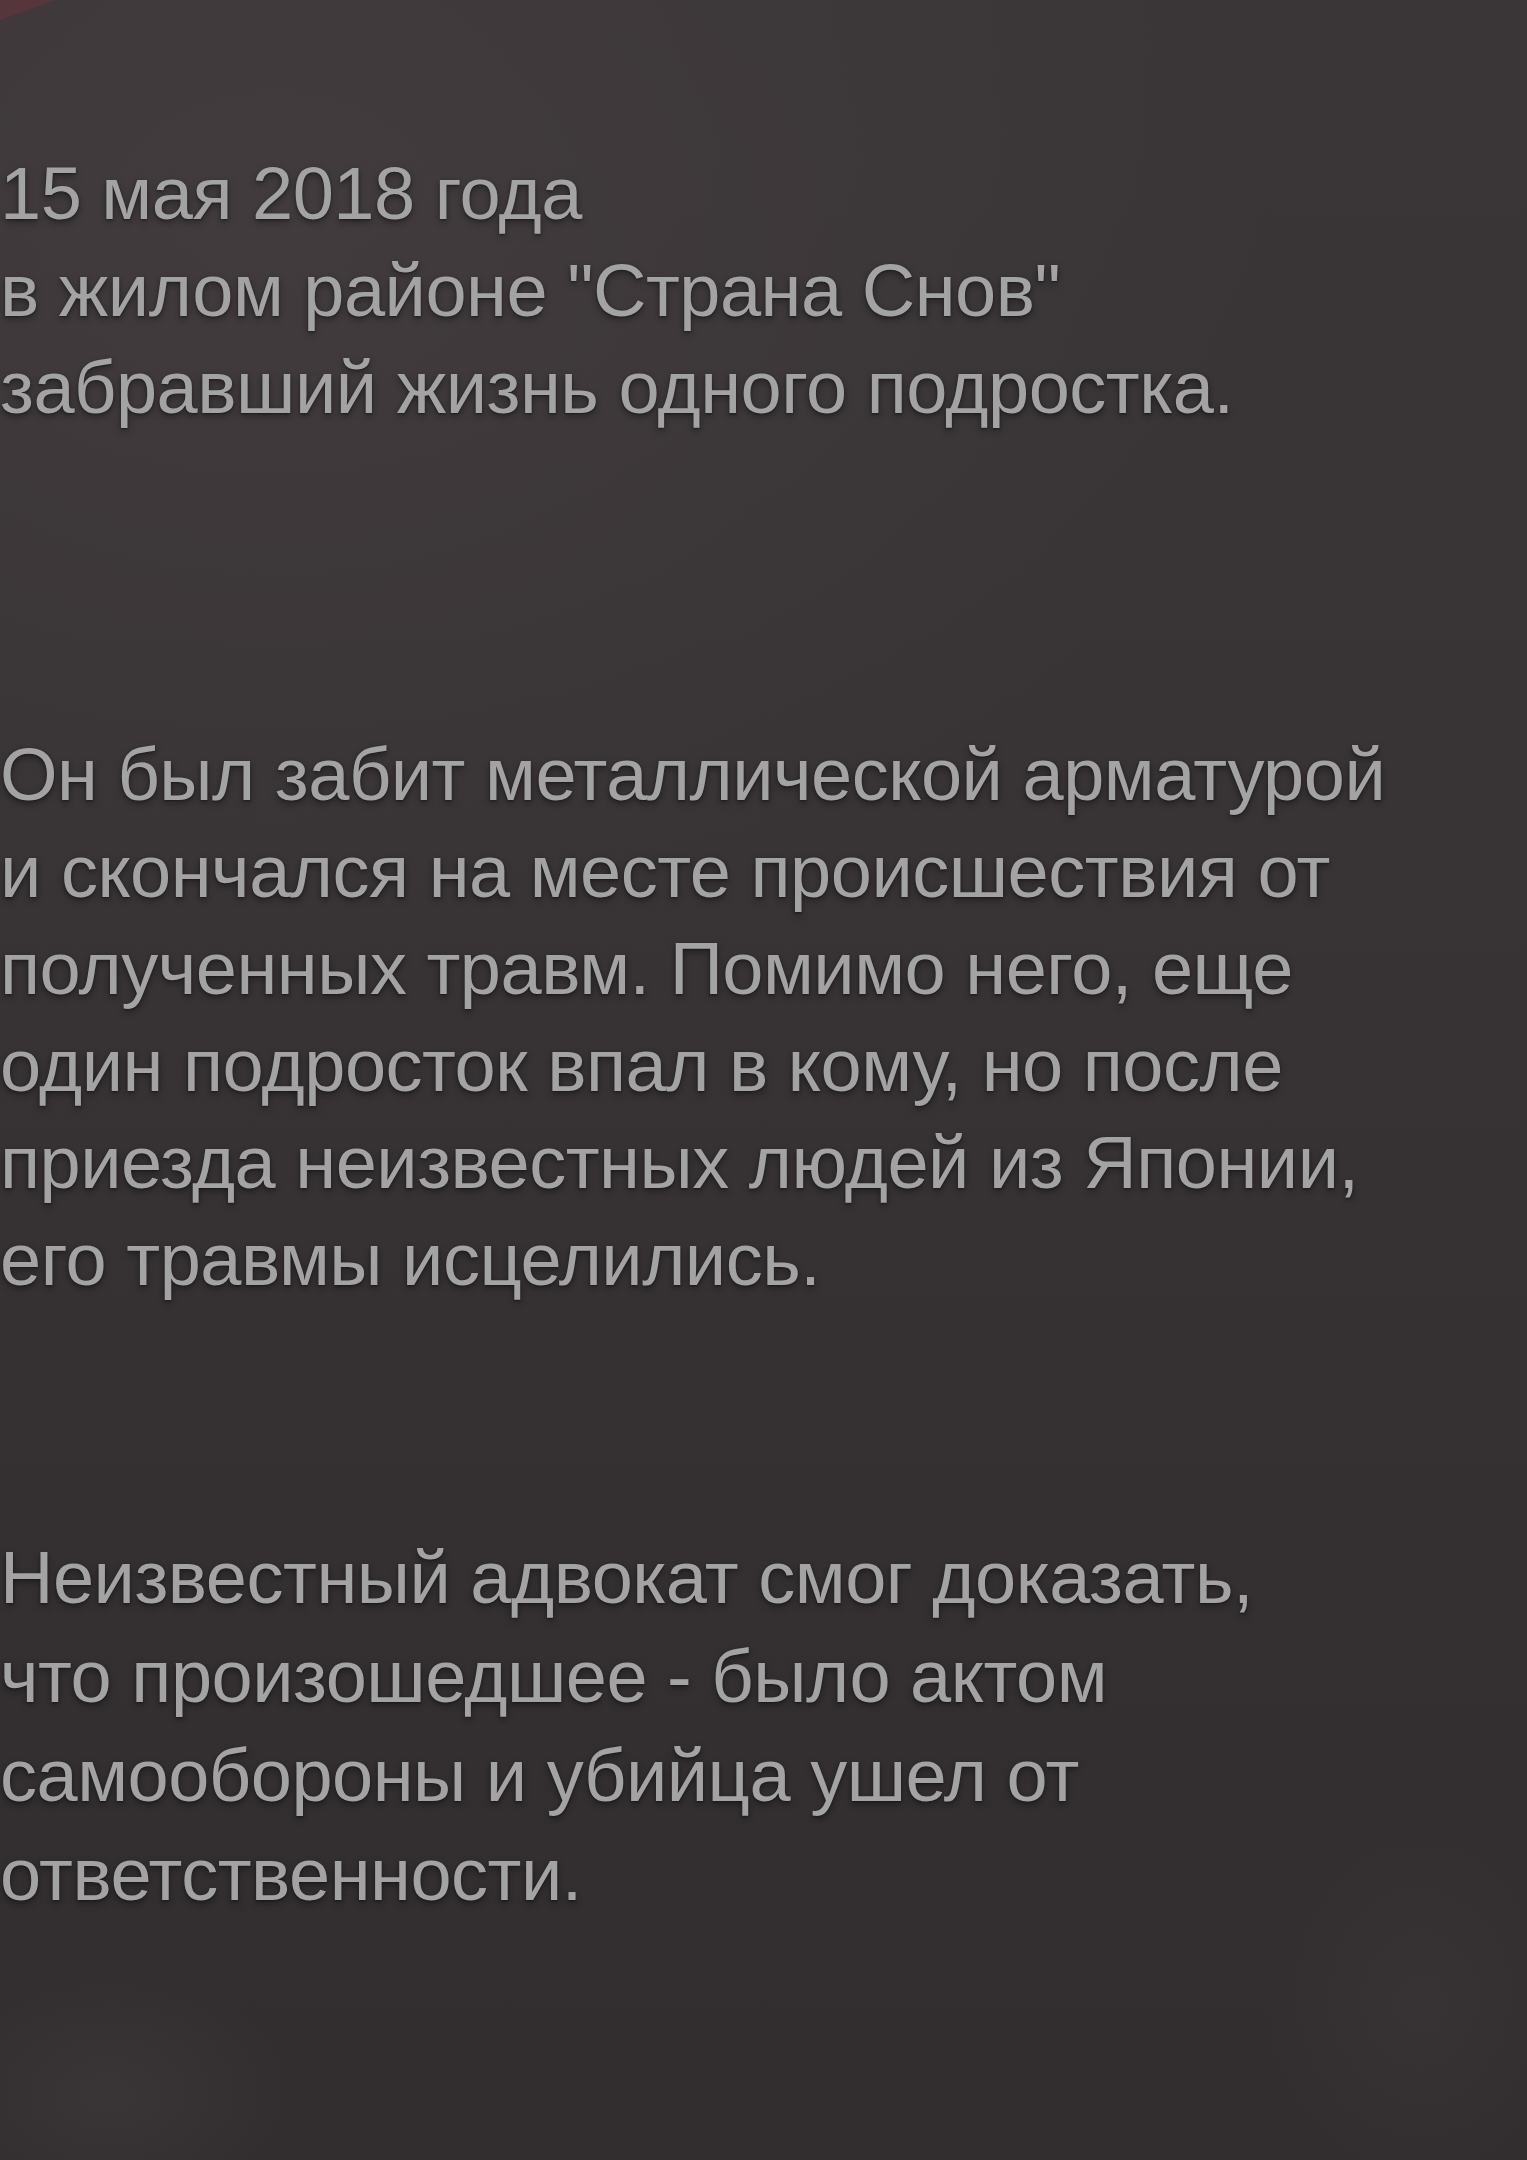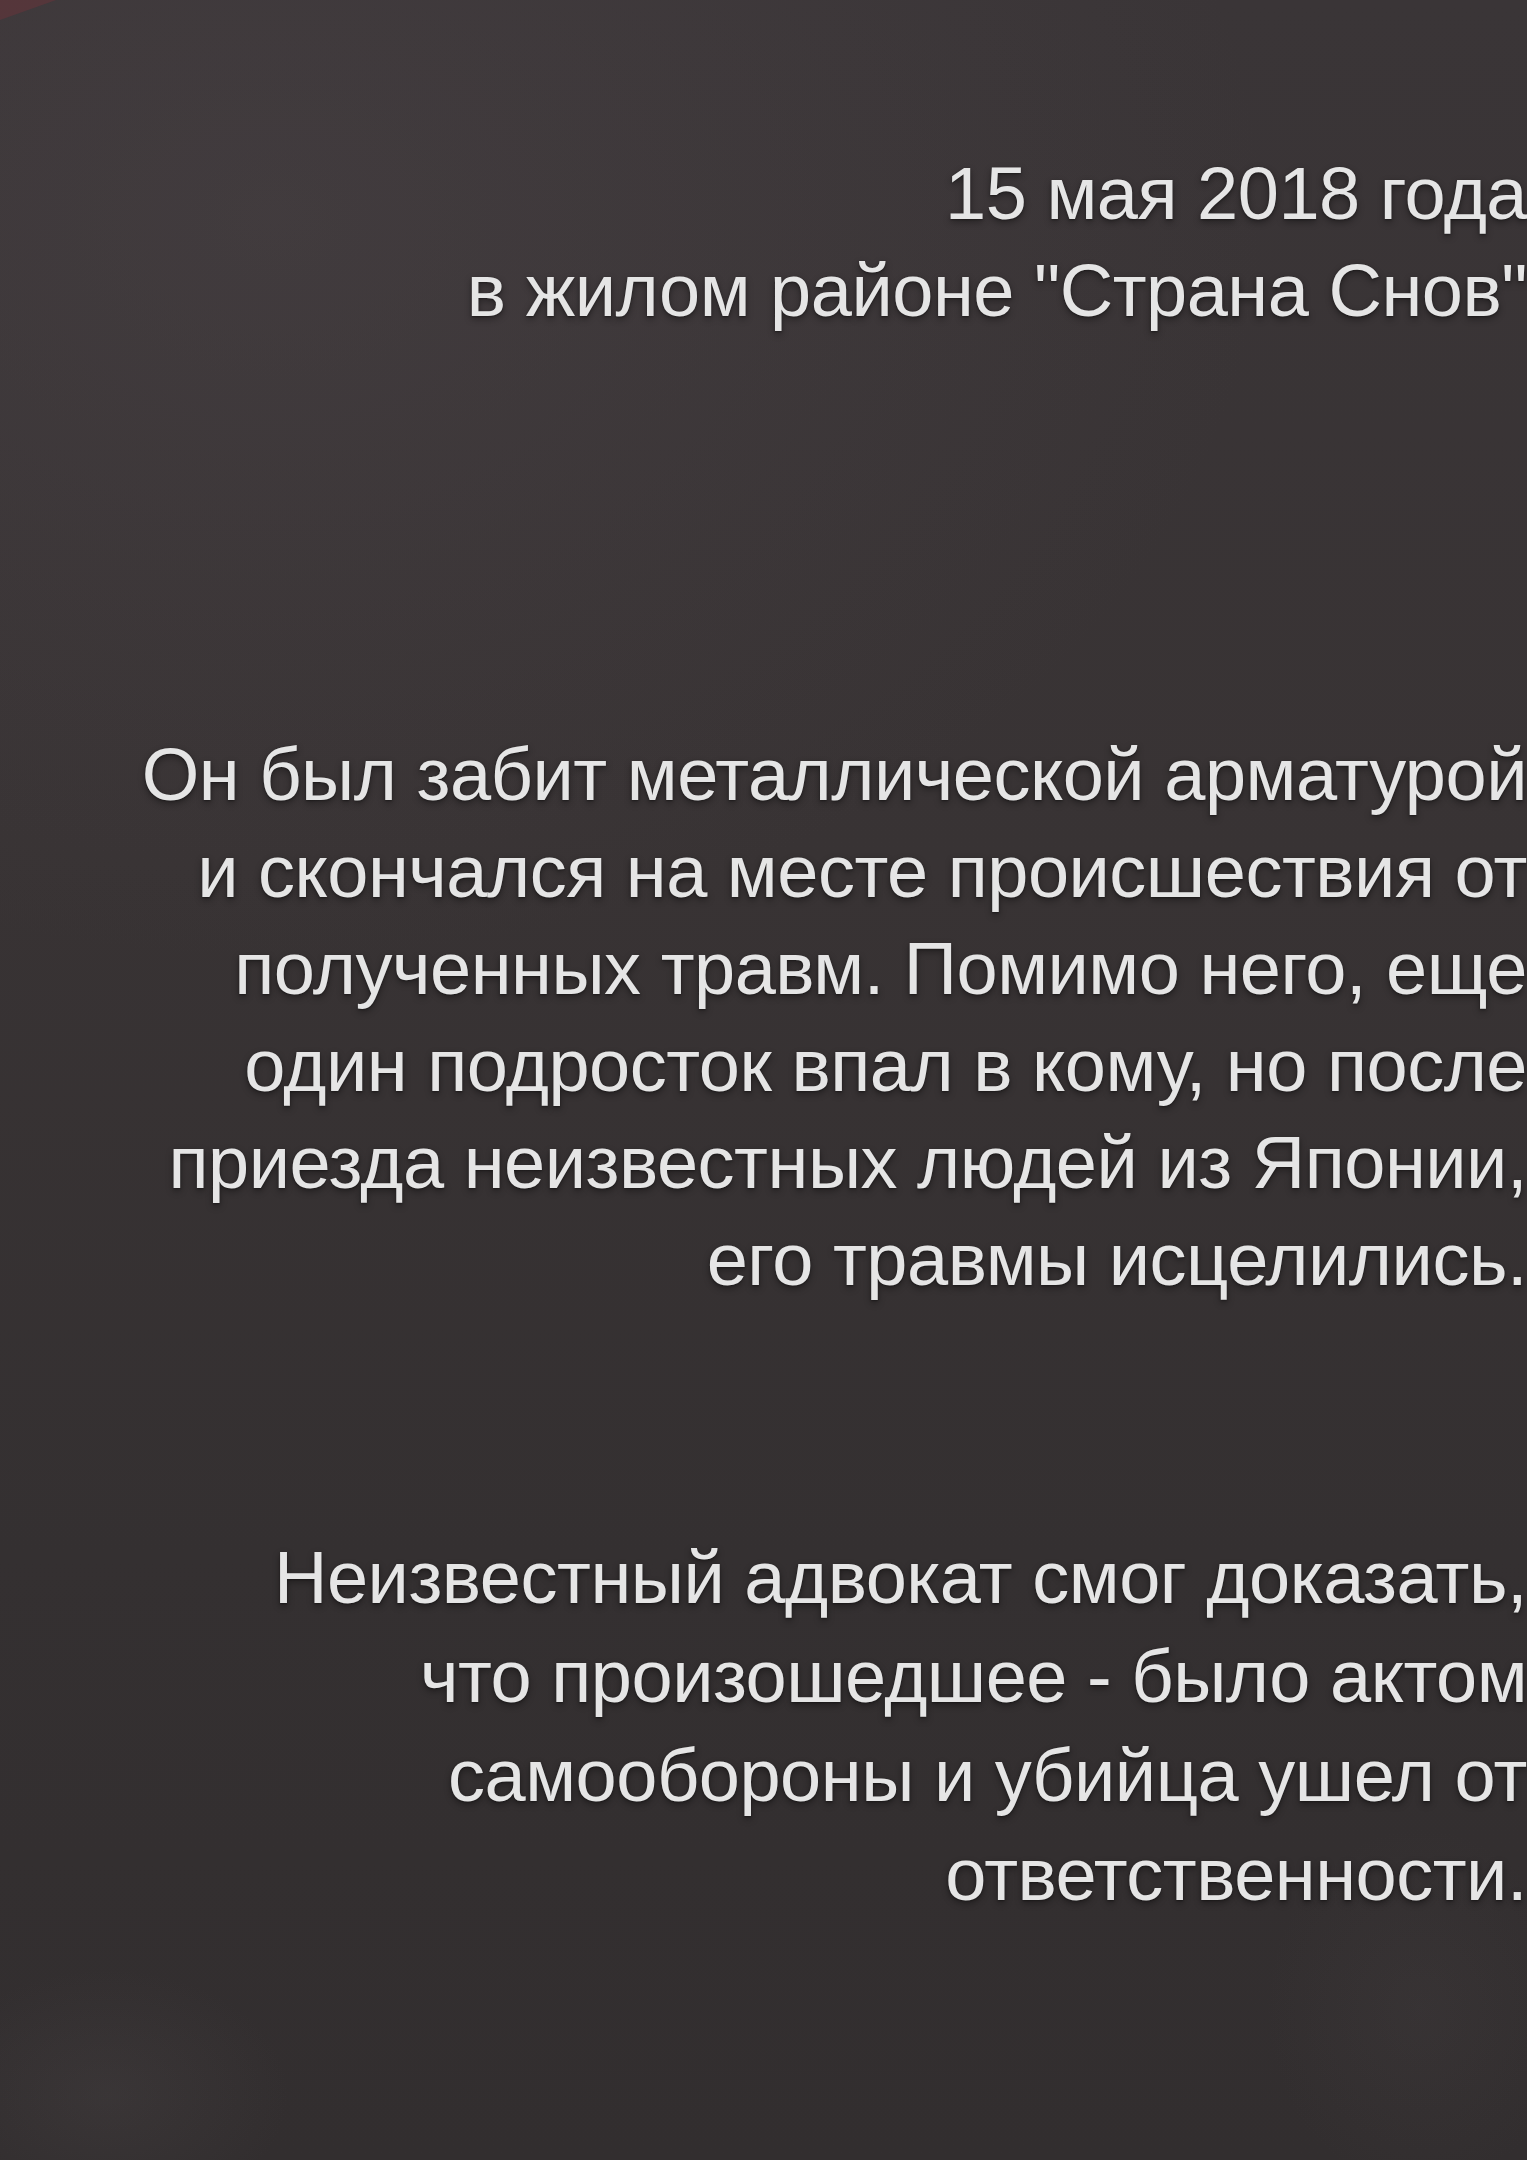--- a/index.html
+++ b/index.html
@@ -29,22 +29,22 @@
     background: rgba(158,44,60,0.24);
   }
   .story {
     position: absolute;
     inset: 0;
   }
   .para {
     position: absolute;
     left: 0;
     right: 0;
-    text-align: right;
-    color: #e5e5e5;
+    text-align: left;
+    color: #a3a3a3;
     font-size: 74px;
     font-weight: 400;
     letter-spacing: -0.5px;
     line-height: 97px;
     text-shadow: 0 3px 7px rgba(0,0,0,0.40), 0 1px 2px rgba(0,0,0,0.35);
   }
   .para .line {
     white-space: nowrap;
   }
   .para-1 { top: 145px; }
@@ -54,20 +54,21 @@
 </head>
 <body>
 
 <div class="corner-accent"></div>
 
 <div class="story">
 
   <div class="para para-1">
     <div class="line">15 мая 2018 года</div>
     <div class="line">в жилом районе "Страна Снов"</div>
+    <div class="line">забравший жизнь одного подростка.</div>
   </div>
 
   <div class="para para-3">
     <div class="line">Неизвестный адвокат смог доказать,</div>
     <div class="line">что произошедшее - было актом</div>
     <div class="line">самообороны и убийца ушел от</div>
     <div class="line">ответственности.</div>
   </div>
 
   <div class="para para-2">

